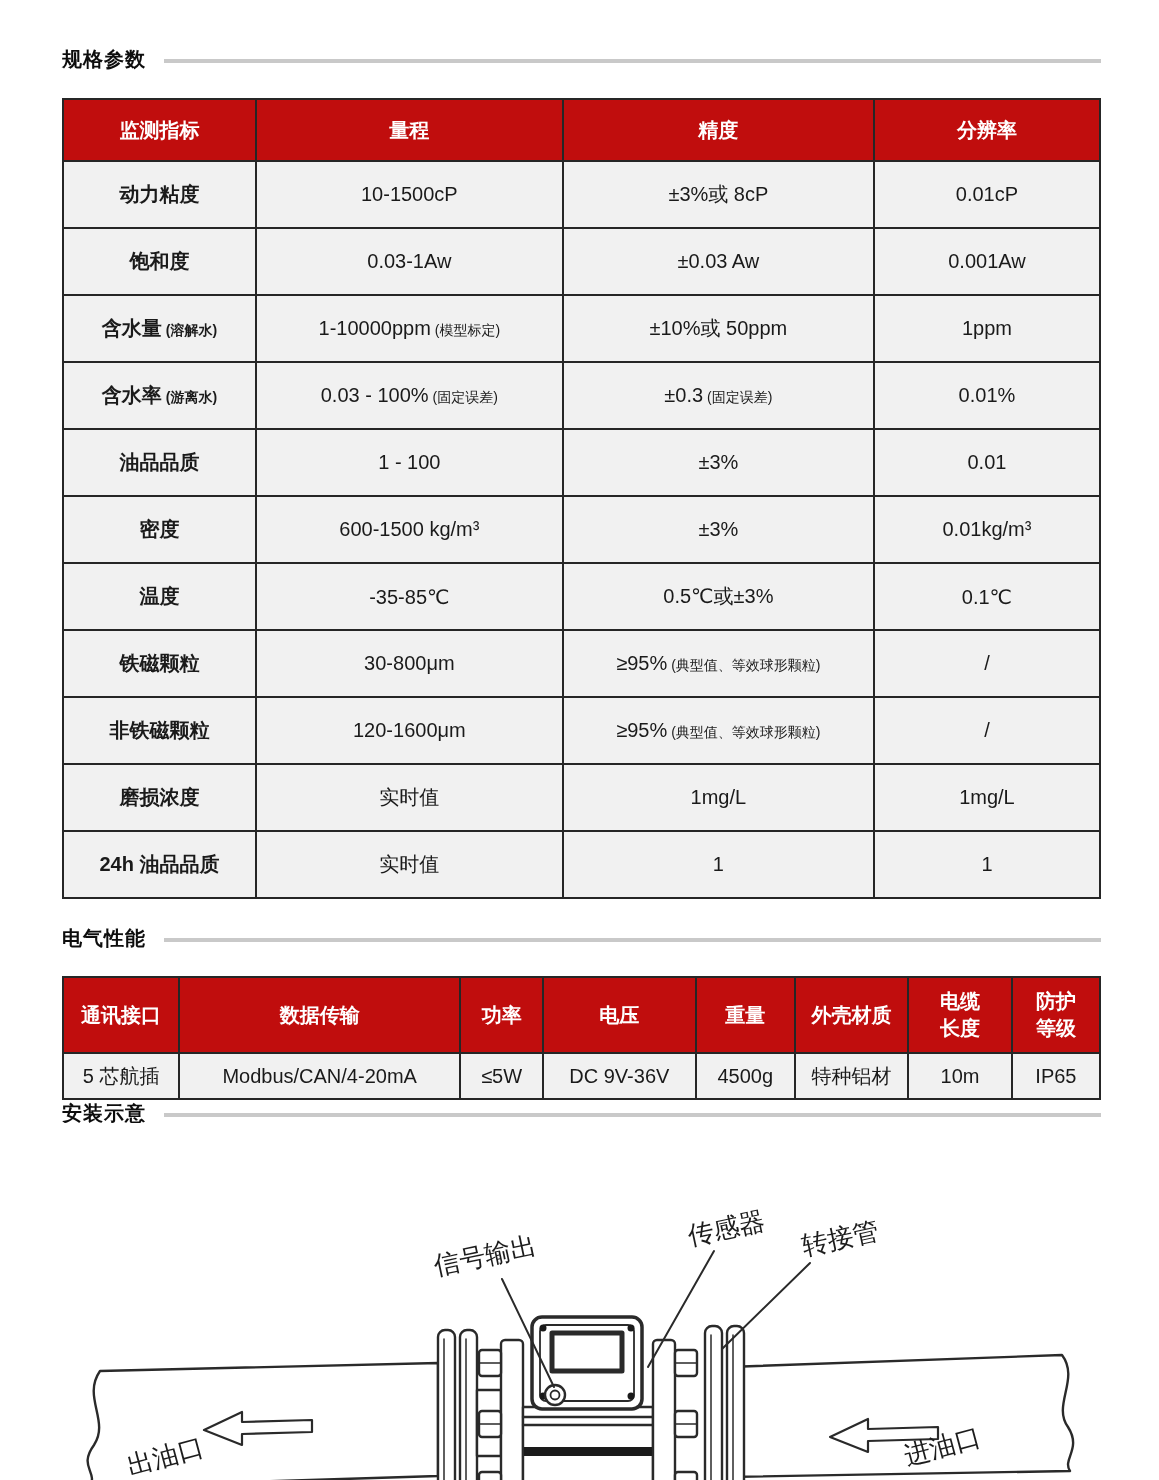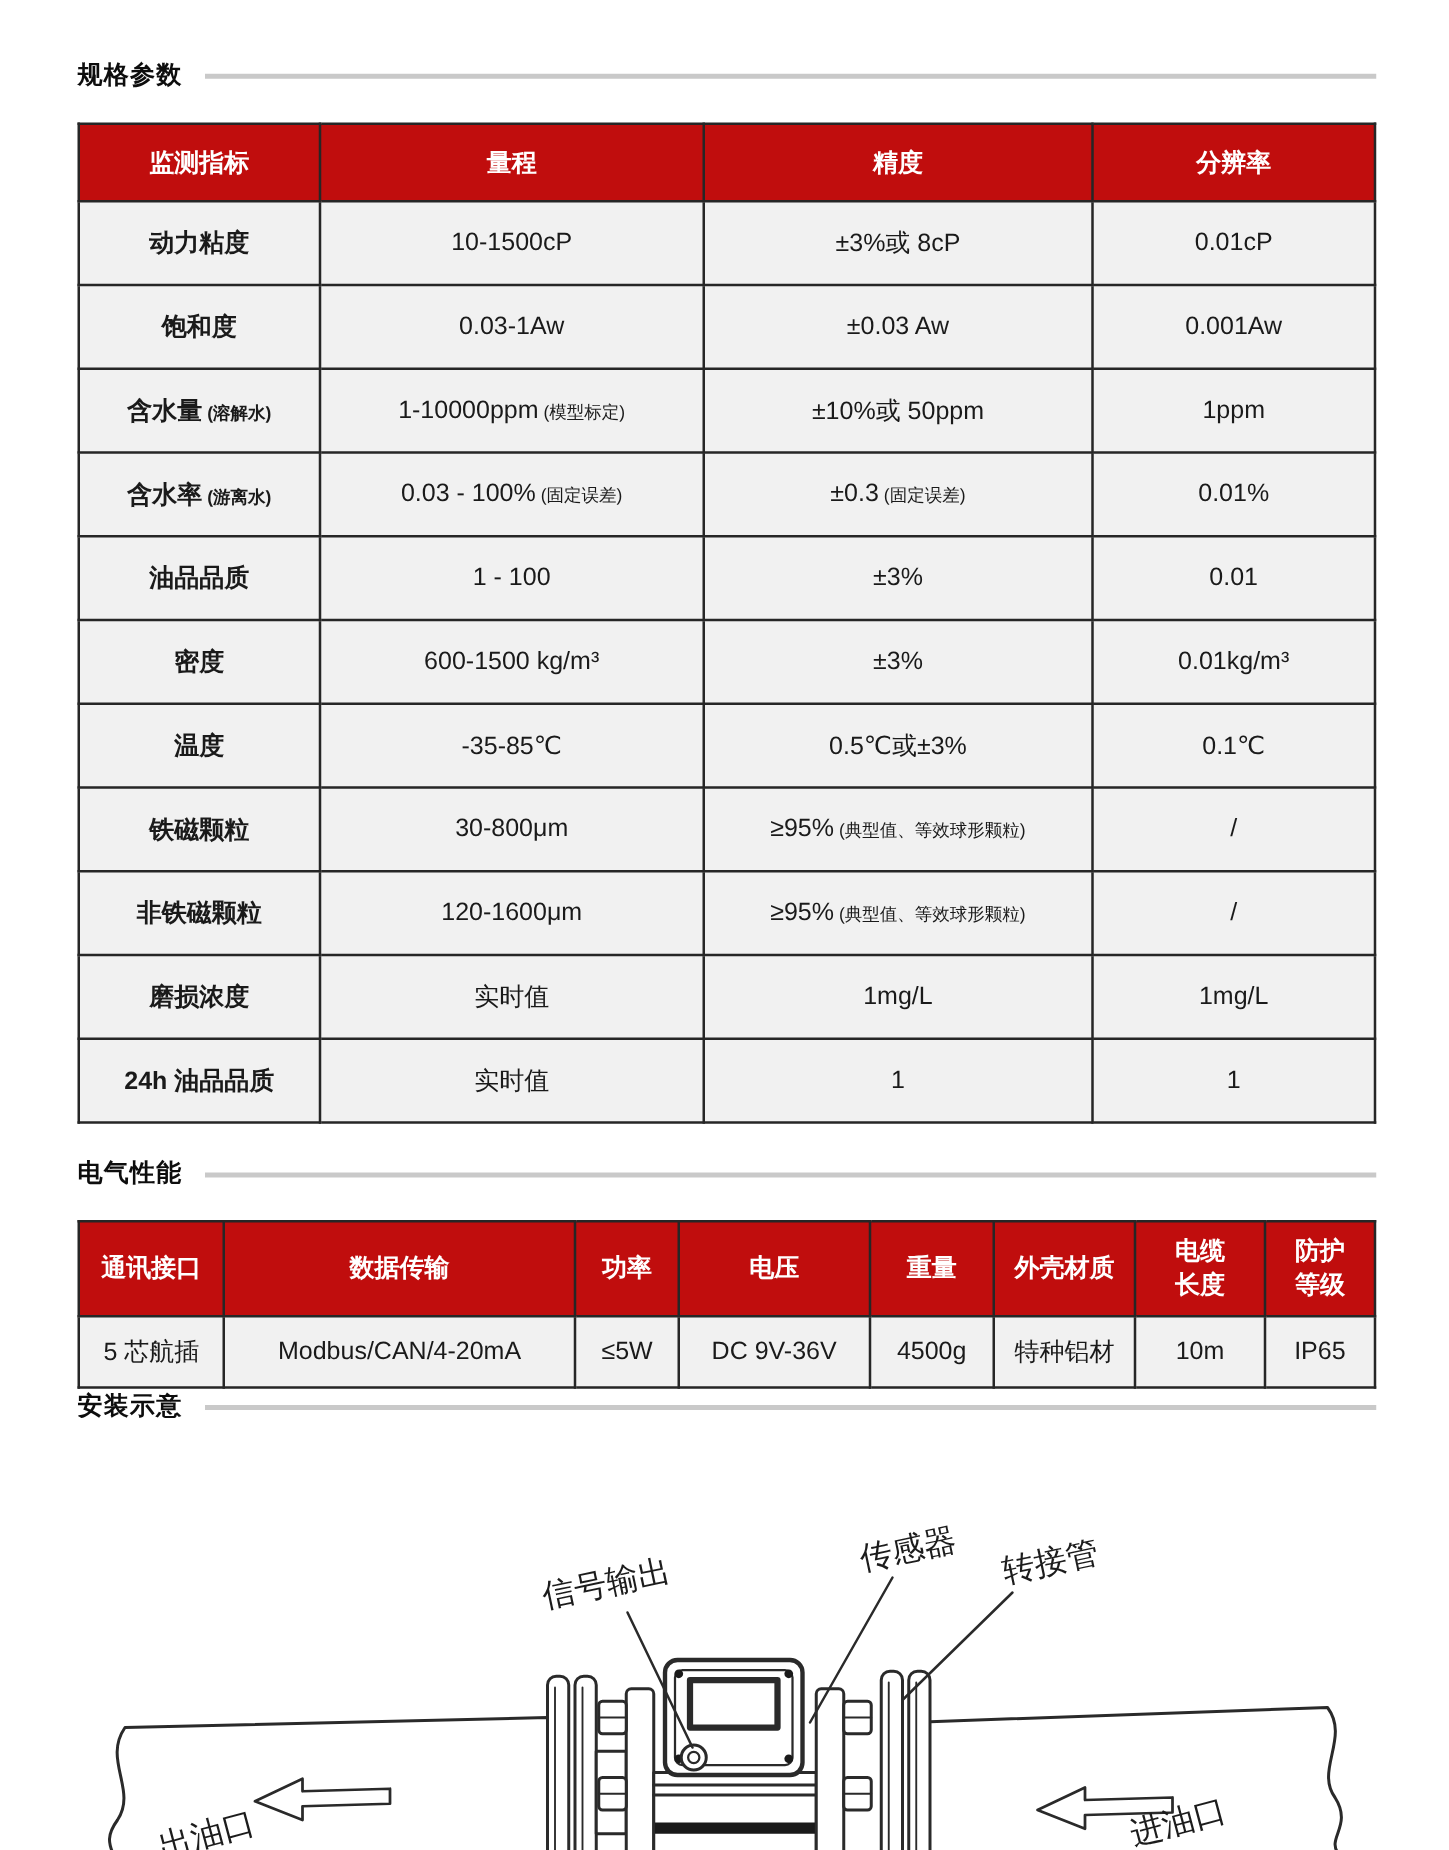--- a/index.html
+++ b/index.html
@@ -52,21 +52,21 @@
     background: #f1f1f1;
     font-size: 20px;
     color: #1a1a1a;
   }
   .spec-table { margin-top: 25px; }
   .spec-table th { height: 62px; }
   .spec-table td { height: 37px; padding: 19px 4px; }
   .spec-table td.lbl { font-weight: bold; }
   .elec-table { margin-top: 24px; }
   .elec-table th { height: 76px; white-space: pre-line; line-height: 1.35; }
-  .elec-table td { height: 57px; margin-top: 22px; }
+  .elec-table td { height: 46px; margin-top: 22px; }
   .note {
     font-size: 14px;
     margin-left: 4px;
     letter-spacing: 0;
   }
   .mt-elec { margin-top: 26px; }
   .mt-install { }
   
   .diagram-wrap {
     margin-top: 72px;

